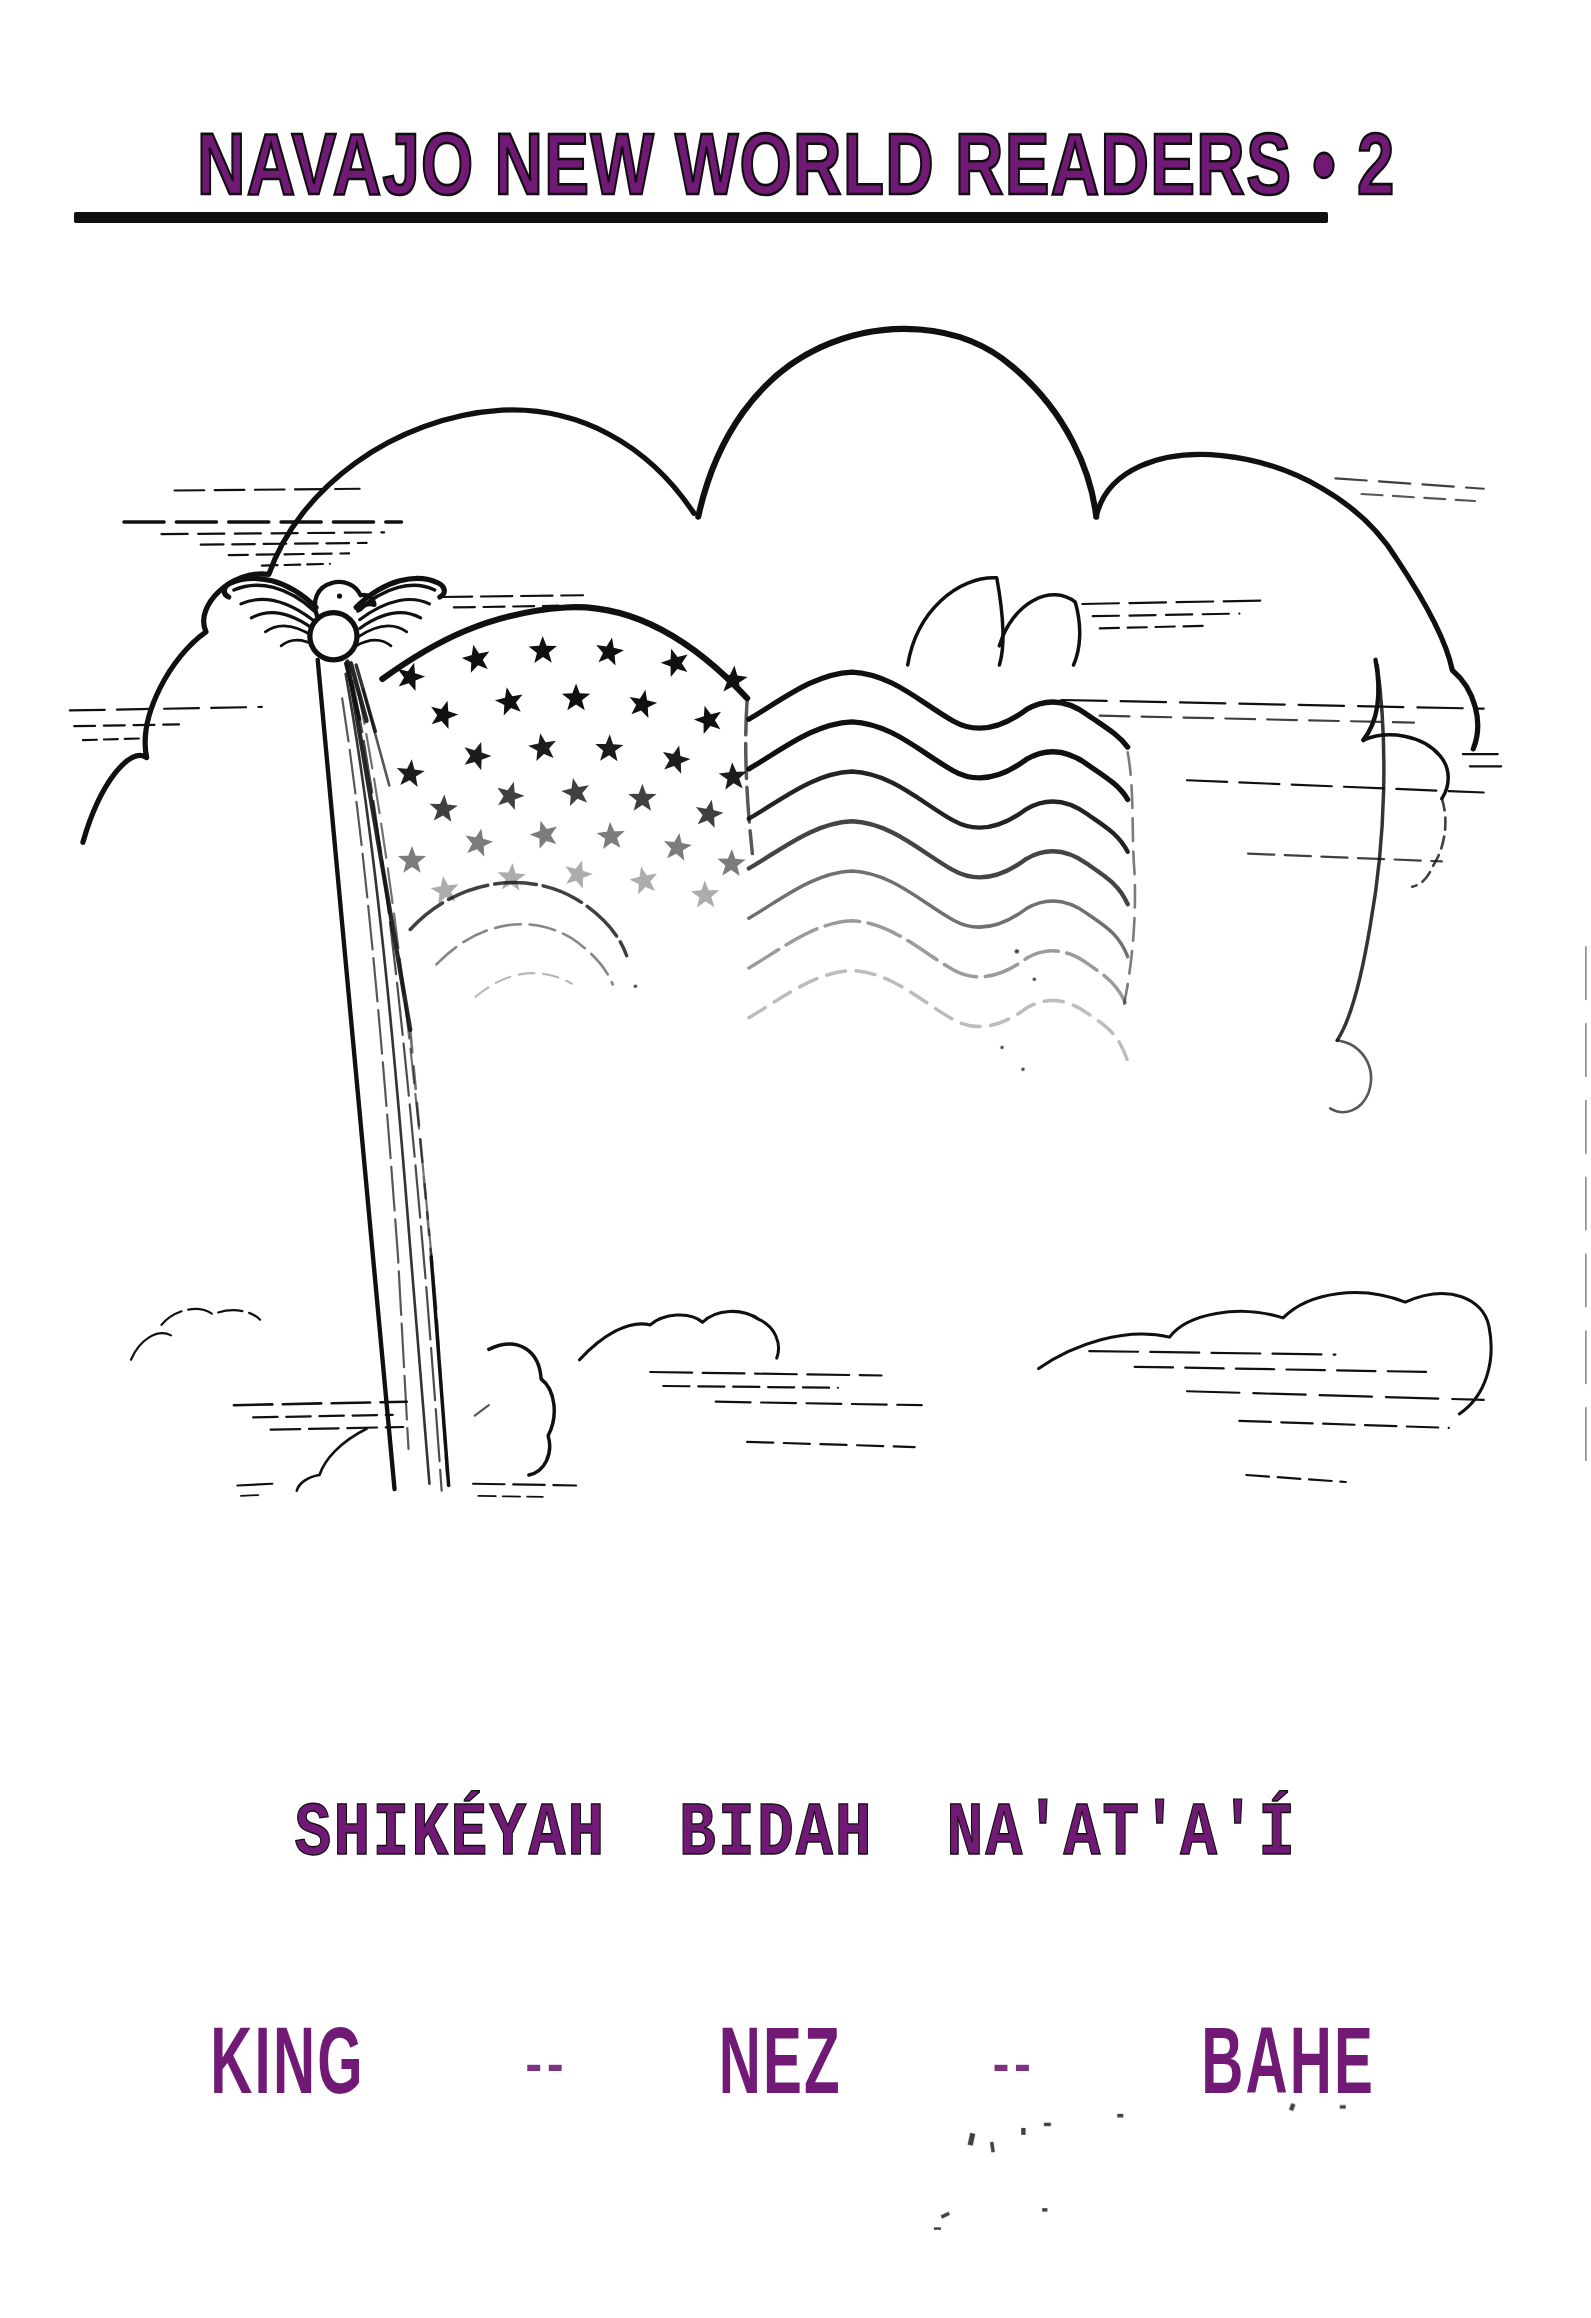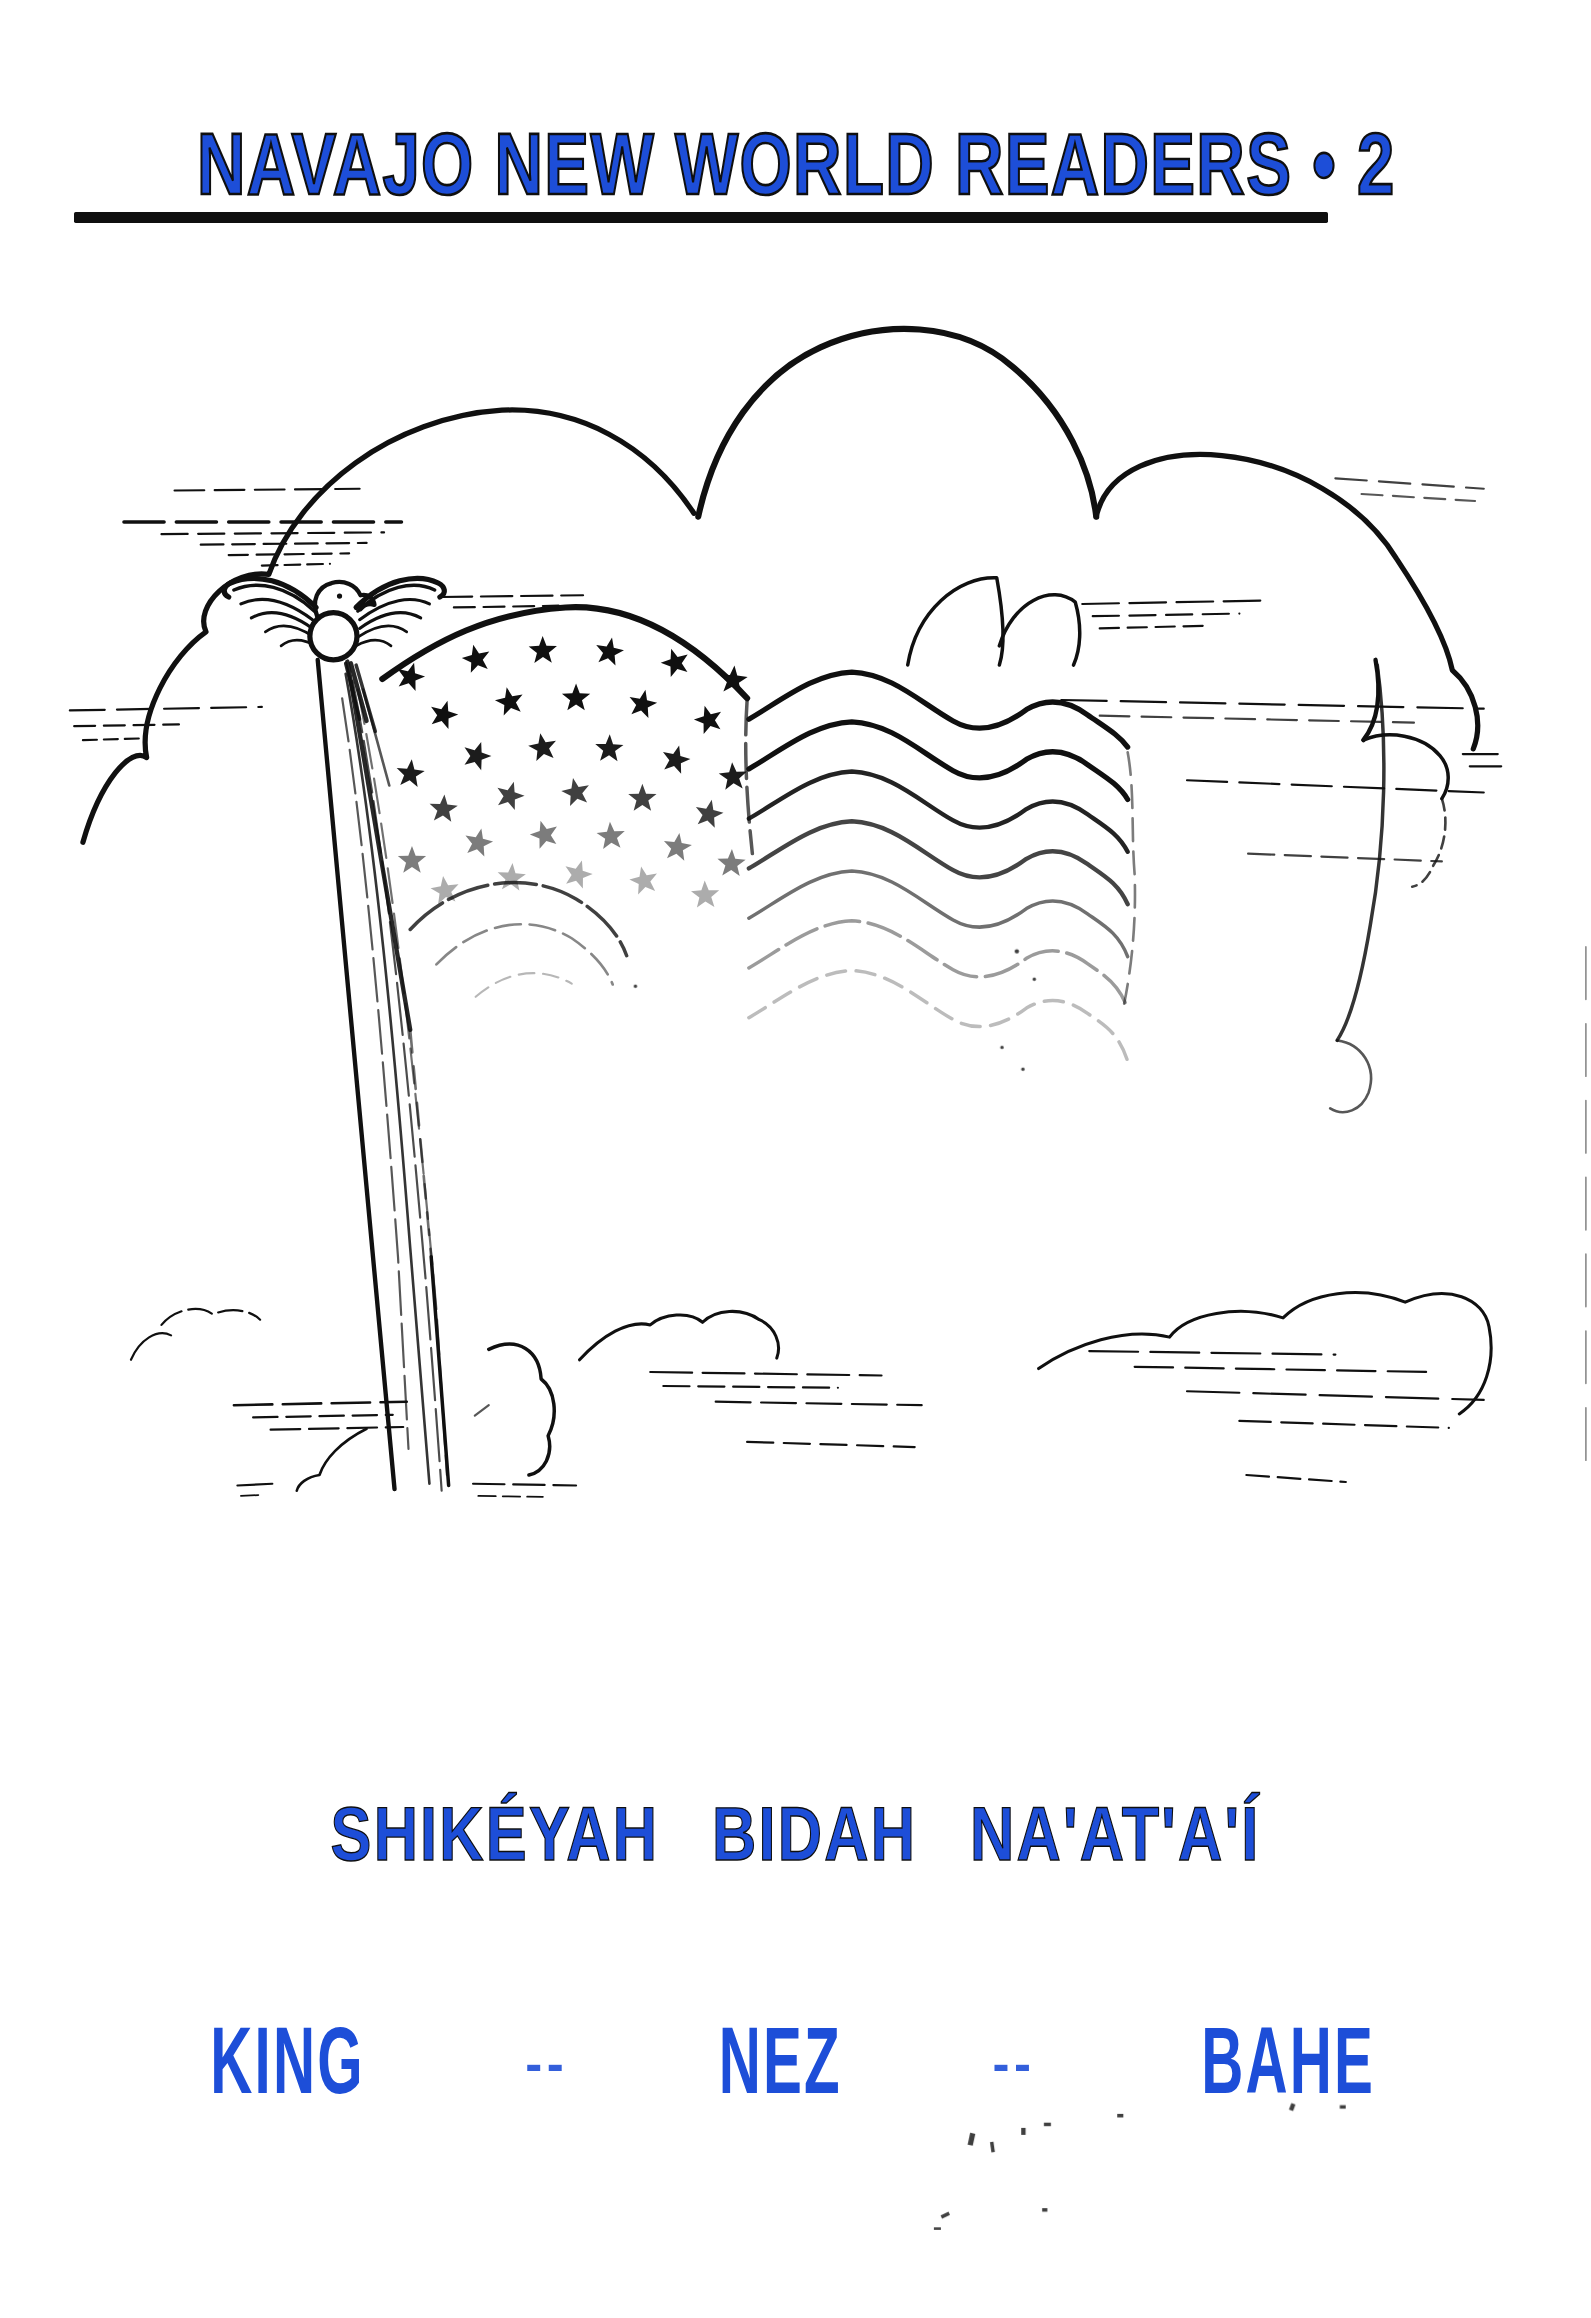--- a/index.html
+++ b/index.html
@@ -2,21 +2,21 @@
 <html style="font-size:14px"><head>
 <meta charset="utf-8">
 <style>
   html,body{margin:0;padding:0;background:#e8e8e8;}
   .page{
     position:relative;
     width:1592px;height:2319px;
     background:#ffffff;
     overflow:hidden;
     font-family:"Liberation Sans",sans-serif;
-    color:#1d4ed8;
+    color:#701a75;
   }
   .illustration{position:absolute;left:0;top:0;width:1592px;height:2319px;z-index:1;}
   .series-header{
     position:absolute;left:0;right:0;top:120px;z-index:2;
     display:flex;justify-content:center;
   }
   .series-header span{
     display:block;width:max-content;white-space:nowrap;
     font-weight:700;font-size:86px;line-height:1.0;
     letter-spacing:1.7px;
@@ -32,21 +32,21 @@
     display:flex;justify-content:center;
   }
   .script-title span{
     display:block;width:max-content;white-space:nowrap;
     font-family:"DejaVu Serif",serif;font-style:italic;font-weight:700;
     font-size:131px;line-height:1.1;
     transform:scale(0.88,1.0);transform-origin:center top;
   }
   .navajo-subtitle{
     position:absolute;left:0;right:0;top:1796px;z-index:2;
-    display:flex;justify-content:center;
+    display:flex;justify-content:center;font-family:Liberation Mono, monospace;
   }
   .navajo-subtitle span{
     display:block;width:max-content;white-space:nowrap;
     font-weight:700;font-size:73px;line-height:1.0;
     letter-spacing:2.6px;word-spacing:40px;
     -webkit-text-stroke:1.3px #0f0f0f;
     transform:scale(0.84,1.04);transform-origin:center top;
   }
   .authors-line{
     position:absolute;left:0;right:0;top:2014px;z-index:2;

